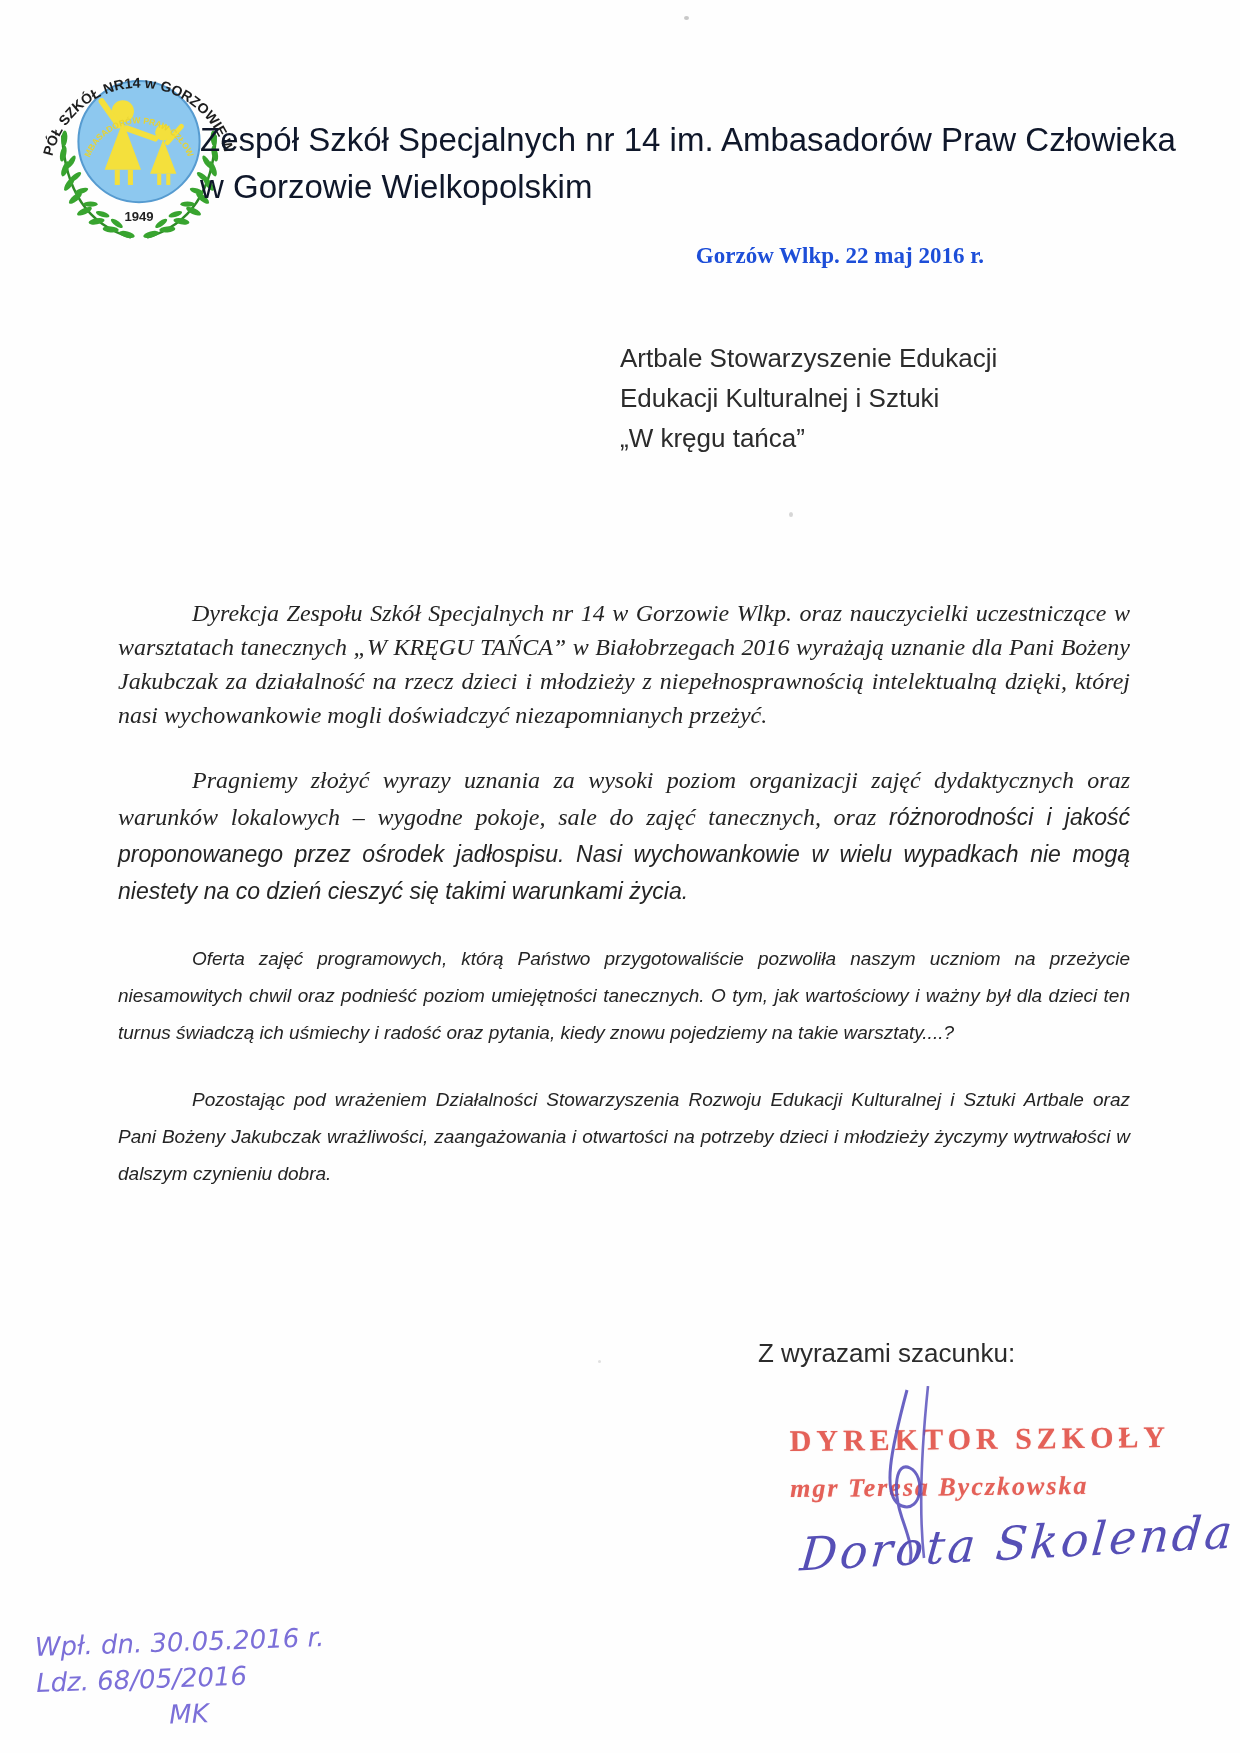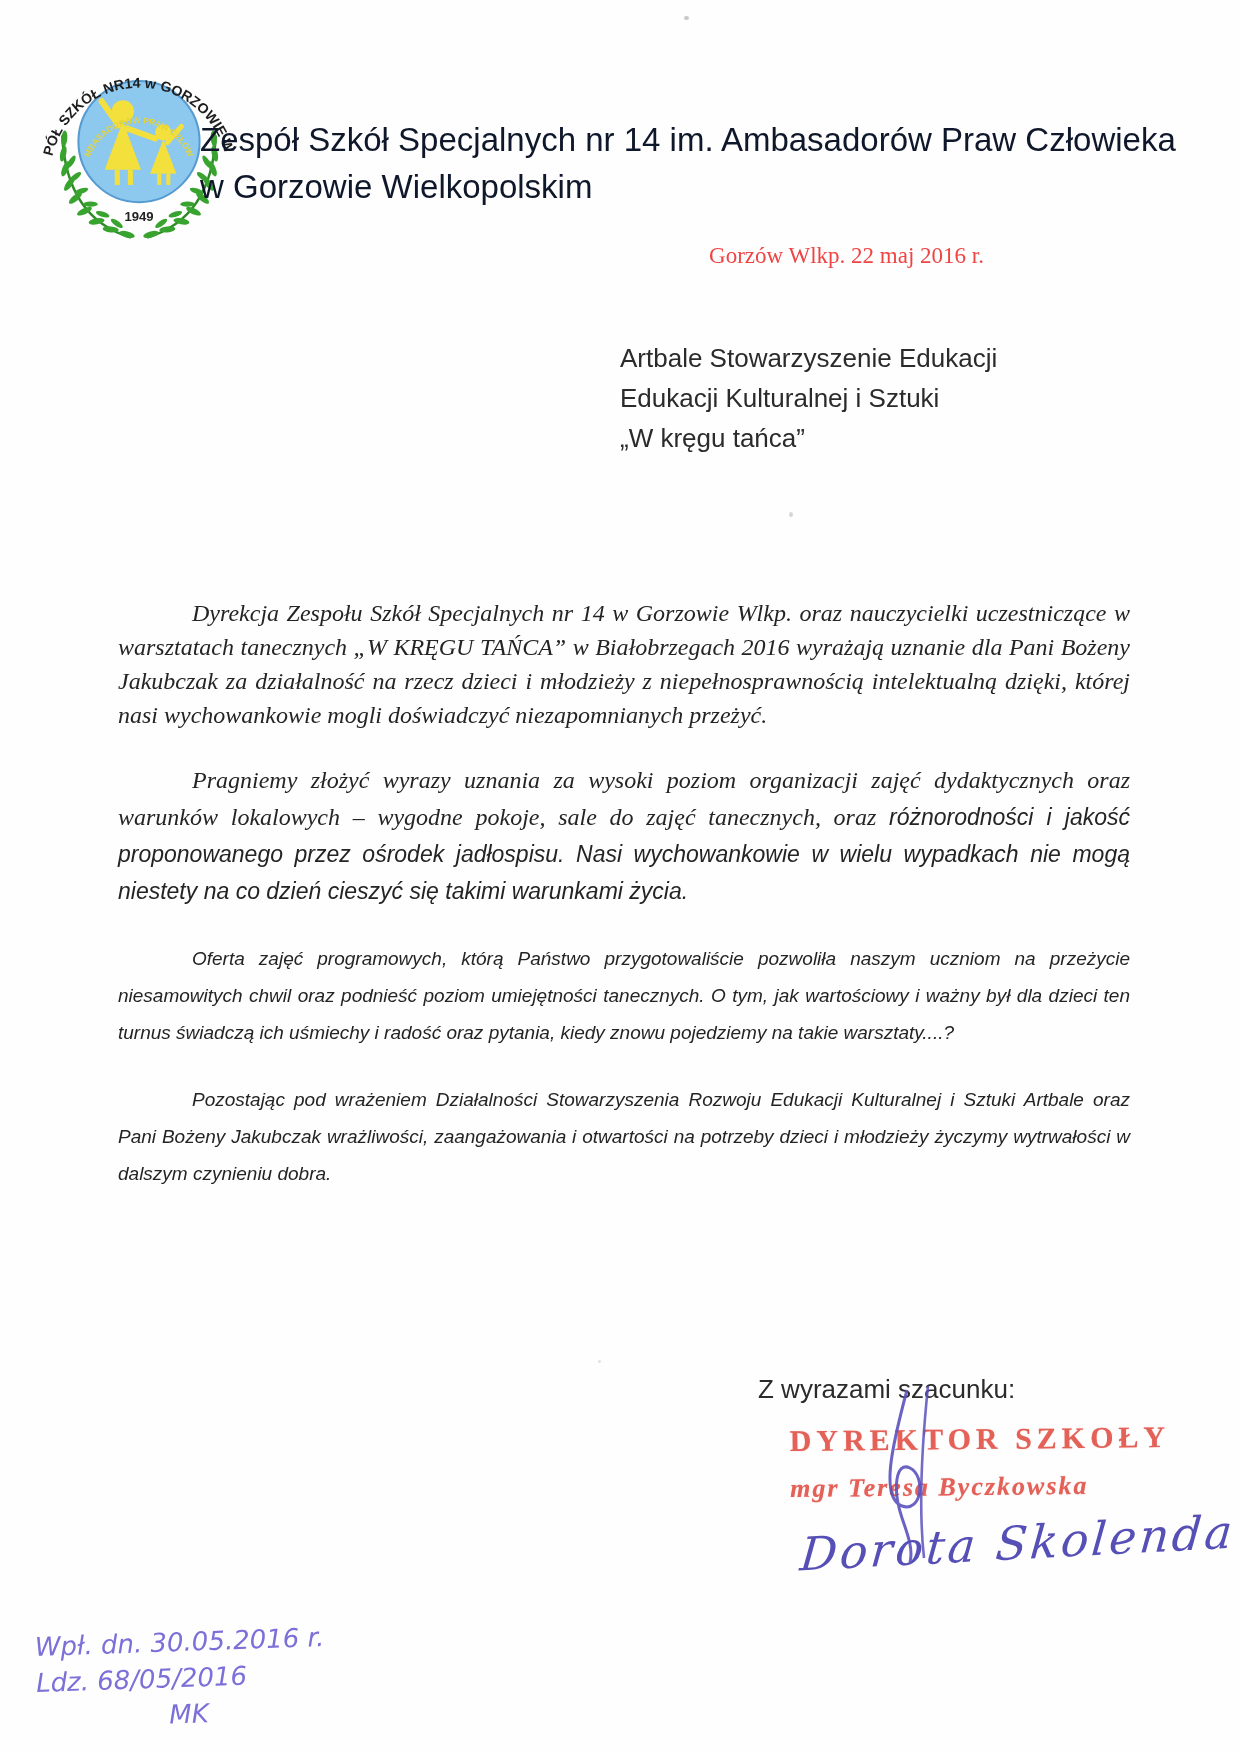--- a/index.html
+++ b/index.html
@@ -16,21 +16,21 @@
   
   .school-header{
     position:absolute;left:200px;right:60px;top:116px;
     font-family:"Liberation Sans",sans-serif;
     font-size:33px;line-height:47px;color:#0f172a;
   }
   
   .dateline{
     position:absolute;top:243px;right:256px;
     font-family:"Liberation Serif",serif;
-    font-size:23px;color:#ef4444;
+    font-size:23px;color:#1d4ed8;font-weight:bold;
   }
   
   .addressee{
     position:absolute;left:620px;top:338px;
     font-family:"Liberation Sans",sans-serif;
     font-size:26px;line-height:40px;color:#2b2b2b;
   }
   
   .letter-body{
     position:absolute;left:118px;right:110px;top:596px;
@@ -58,21 +58,21 @@
     font-family:"Liberation Sans",sans-serif;
     font-weight:bold;font-size:28px;color:#1c1c1c;
     text-indent:0;
     padding-left:110px;
     text-align:left;
   }
   
   .closing{
     position:absolute;left:758px;top:1338px;
     font-family:"Liberation Sans",sans-serif;
-    font-size:26px;color:#2b2b2b;margin-top:36px;
+    font-size:26px;color:#2b2b2b;
   }
   .stamp{
     position:absolute;left:790px;top:1422px;
     font-family:"Liberation Serif",serif;
     color:#e2544b;
     opacity:.92;
     text-shadow:0 0 1px rgba(226,84,75,.55);
     transform:rotate(-.6deg);
   }
   .stamp-line1{font-weight:bold;font-size:30px;letter-spacing:5px;}

